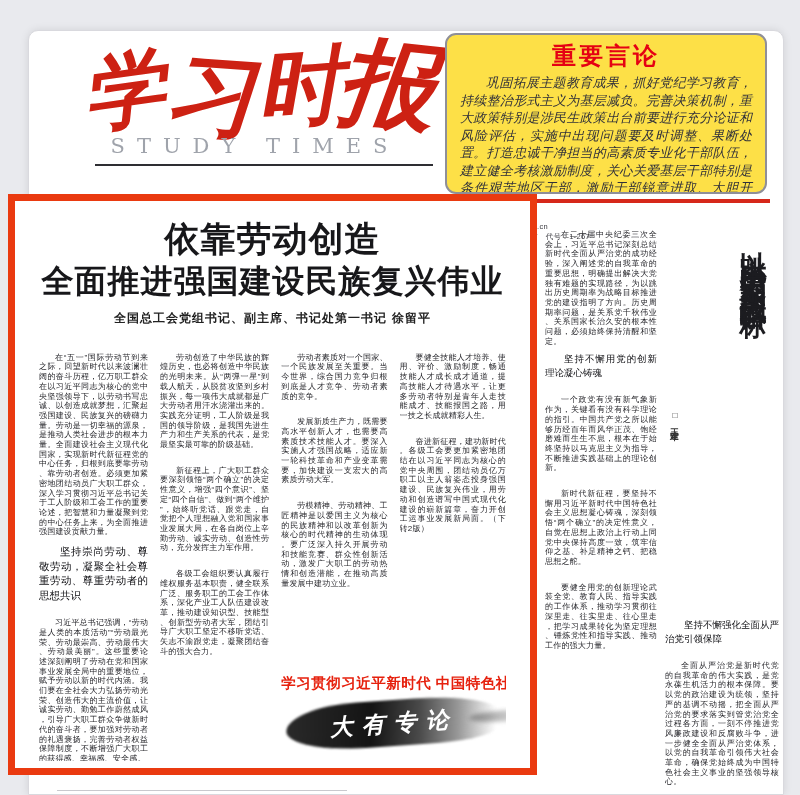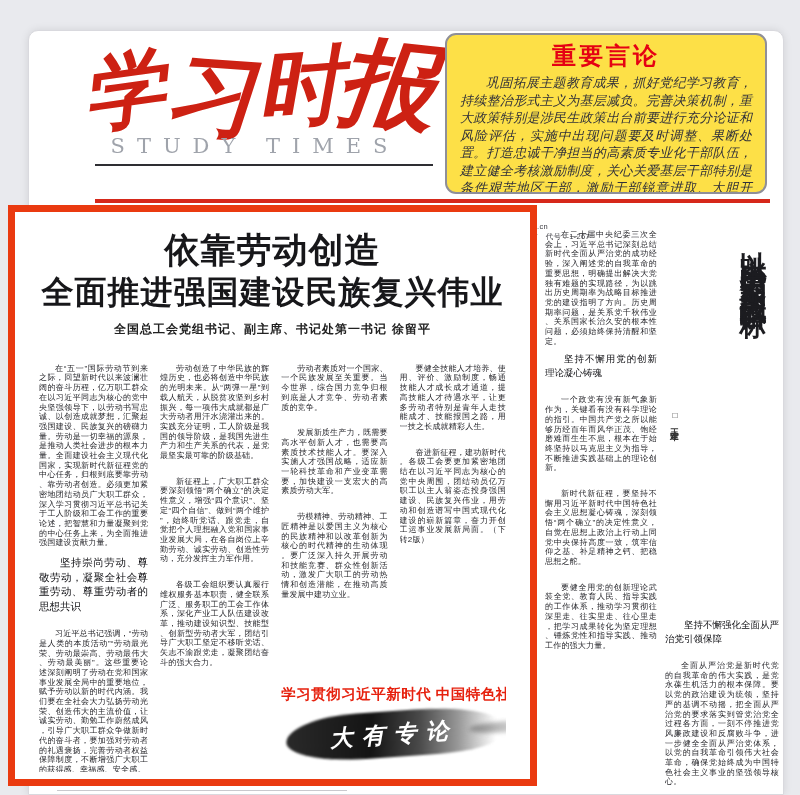--- a/index.html
+++ b/index.html
@@ -28,21 +28,21 @@
   .dl-issue{font-size:11px;font-weight:700;white-space:nowrap;}
   .dl-info{font-size:7.5px;line-height:10px;letter-spacing:.3px;white-space:nowrap;overflow:hidden;}
   .red-rule{position:absolute;left:95px;top:199px;width:675px;height:4px;background:#d6281a;}
   
   .quote-box{position:absolute;left:445px;top:33px;width:322px;height:161px;background:#fde047;
              border:2px solid #8f8f98;border-radius:11px;padding:5px 13px;overflow:hidden;z-index:3;}
   .quote-title{text-align:center;font-size:24px;font-weight:900;color:#e50113;letter-spacing:3px;}
   .quote-body{margin-top:3px;font-size:13px;line-height:17.5px;text-align:justify;text-indent:2em;
               color:#30303a;font-family:Liberation Mono, monospace;font-style:italic;}
   
-  .red-frame{position:absolute;left:8px;top:205px;width:529px;height:581px;background:#fff;
+  .red-frame{position:absolute;left:8px;top:194px;width:529px;height:581px;background:#fff;
              border:7px solid #ea3a10;z-index:4;padding:16px 24px 10px;overflow:hidden;}
   .m-title{text-align:center;font-weight:900;color:#17171a;line-height:1.25;letter-spacing:1px;}
   .t1{font-size:35px;}
   .t2{font-size:32px;}
   .m-byline{text-align:center;margin-top:9px;font-size:12px;font-weight:700;color:#222;
             letter-spacing:1px;font-family:"DejaVu Serif",serif;}
   .cols{margin-top:10px;display:flex;gap:12px;height:424px;overflow:hidden;}
   .col{flex:1;overflow:hidden;}
   .right-half{flex:2.06;display:flex;flex-direction:column;overflow:hidden;}
   .rh-cols{display:flex;gap:12px;height:330px;overflow:hidden;}

